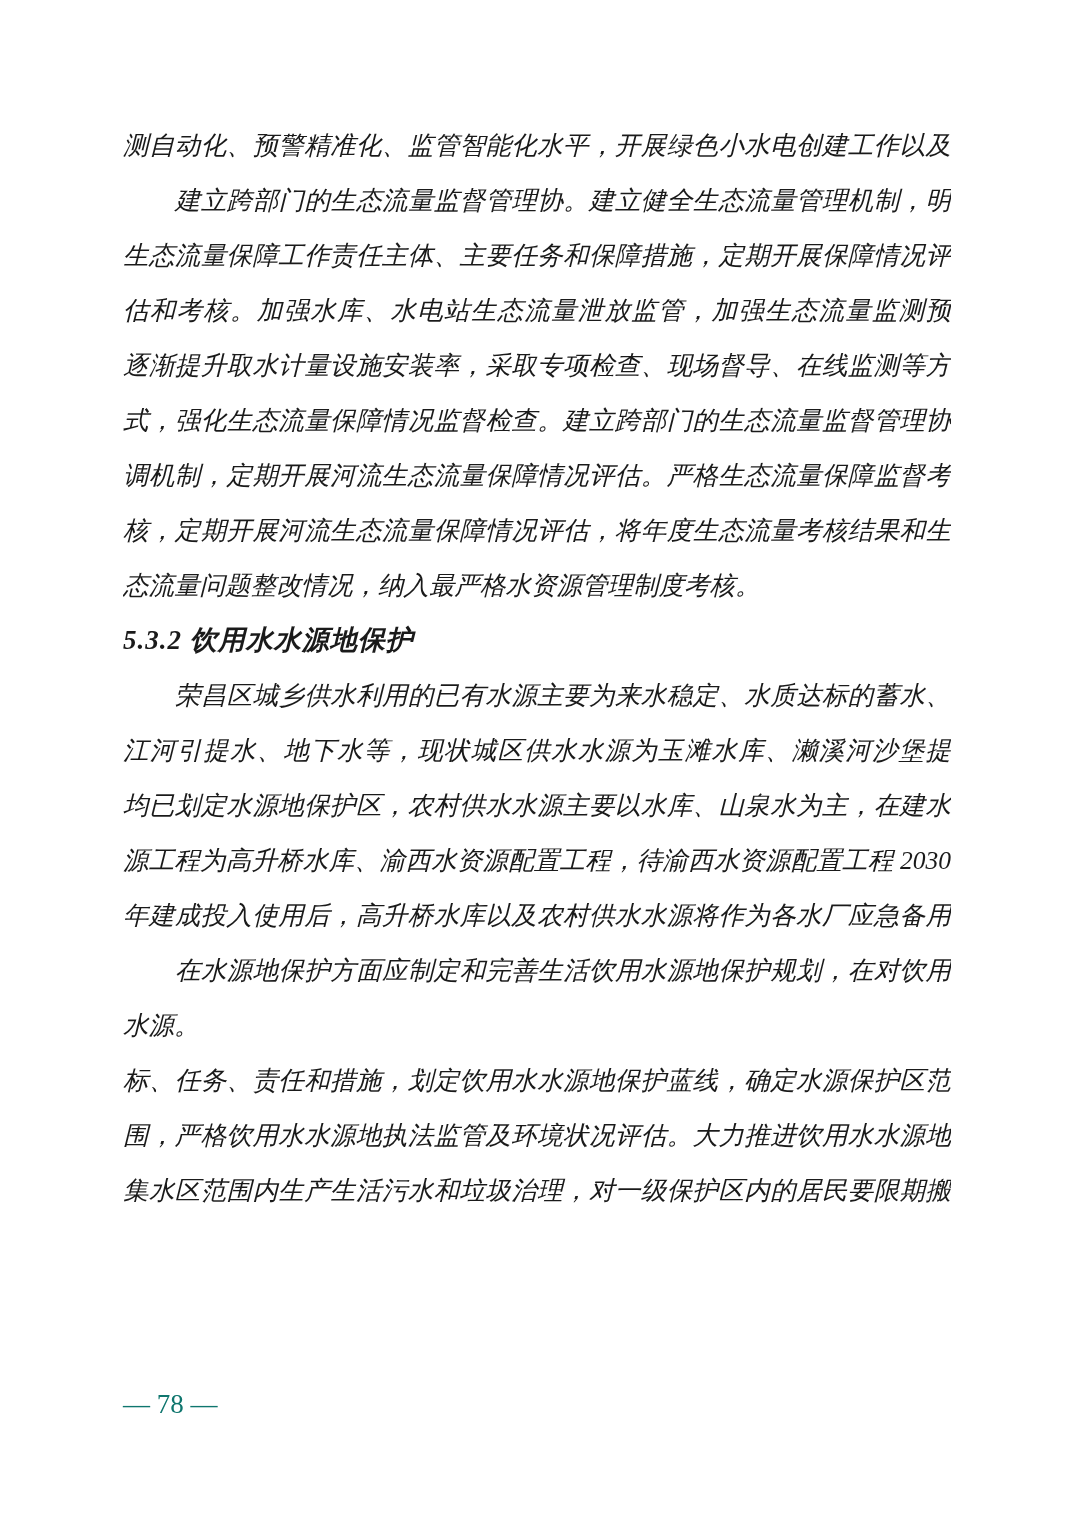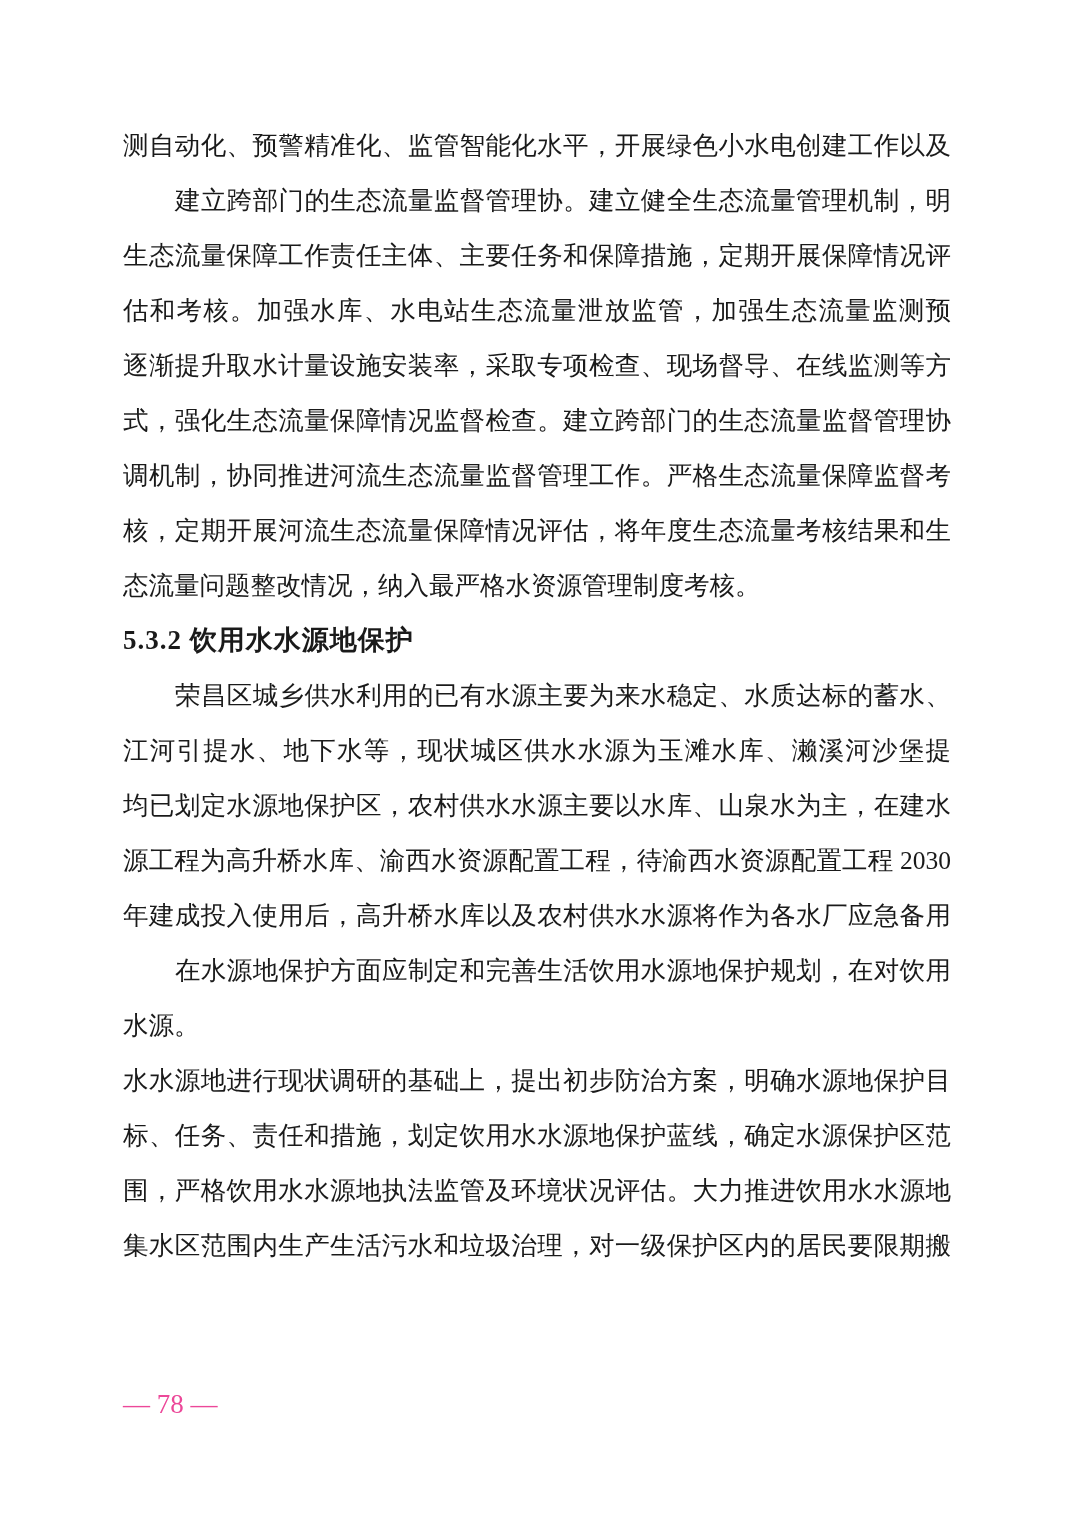--- a/index.html
+++ b/index.html
@@ -19,20 +19,21 @@
     width: 1074px;
     height: 1520px;
     background: #ffffff;
     overflow: hidden;
   }
   .content {
     position: absolute;
     left: 123px;
     top: 118px;
     width: 828px;
+    font-style: italic;
   }
   .line {
     height: 55px;
     line-height: 55px;
     font-size: 25.5px;
     color: #1a1a1a;
     text-align: justify;
     text-align-last: justify;
     text-justify: auto;
     overflow: hidden;
@@ -49,44 +50,43 @@
     text-align-last: left;
     letter-spacing: 1px;
   }
   .footer {
     position: absolute;
     left: 123px;
     top: 1384px;
     height: 40px;
     line-height: 40px;
     font-size: 27px;
-    color: #ec4899;
+    color: #0f766e;
   }
 </style>
 </head>
 <body>
 
 <div class="page">
   <div class="content">
     <div class="line">测自动化、预警精准化、监管智能化水平，开展绿色小水电创建工作以及</div>
     <div class="line indent">建立跨部门的生态流量监督管理协。建立健全生态流量管理机制，明确</div>
     <div class="line">生态流量保障工作责任主体、主要任务和保障措施，定期开展保障情况评</div>
     <div class="line">估和考核。加强水库、水电站生态流量泄放监管，加强生态流量监测预警，</div>
     <div class="line">逐渐提升取水计量设施安装率，采取专项检查、现场督导、在线监测等方</div>
     <div class="line">式，强化生态流量保障情况监督检查。建立跨部门的生态流量监督管理协</div>
-    <div class="line">调机制，协同推进河流生态流量监督管理工作。严格生态流量保障监督考</div>
+    <div class="line">调机制，定期开展河流生态流量保障情况评估。严格生态流量保障监督考</div>
     <div class="line">核，定期开展河流生态流量保障情况评估，将年度生态流量考核结果和生</div>
     <div class="line end">态流量问题整改情况，纳入最严格水资源管理制度考核。</div>
     <div class="line heading">5.3.2 饮用水水源地保护</div>
     <div class="line indent">荣昌区城乡供水利用的已有水源主要为来水稳定、水质达标的蓄水、</div>
     <div class="line">江河引提水、地下水等，现状城区供水水源为玉滩水库、濑溪河沙堡提水，</div>
     <div class="line">均已划定水源地保护区，农村供水水源主要以水库、山泉水为主，在建水</div>
     <div class="line">源工程为高升桥水库、渝西水资源配置工程，待渝西水资源配置工程 2030</div>
     <div class="line">年建成投入使用后，高升桥水库以及农村供水水源将作为各水厂应急备用</div>
     <div class="line indent">在水源地保护方面应制定和完善生活饮用水源地保护规划，在对饮用</div>
     <div class="line end">水源。</div>
-    <div class="line">水水源地进行现状调研的基础上，提出初步防治方案，明确水源地保护目</div>
     <div class="line">标、任务、责任和措施，划定饮用水水源地保护蓝线，确定水源保护区范</div>
     <div class="line">围，严格饮用水水源地执法监管及环境状况评估。大力推进饮用水水源地</div>
     <div class="line">集水区范围内生产生活污水和垃圾治理，对一级保护区内的居民要限期搬</div>
   </div>
   <div class="footer">— 78 —</div>
 </div>
 
 </body></html>

